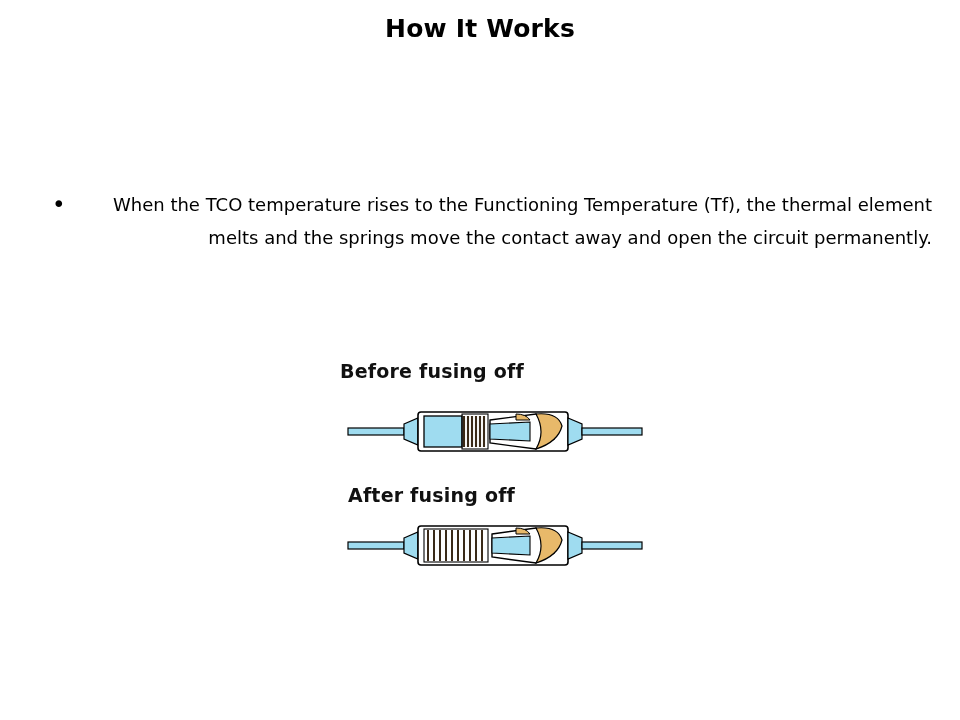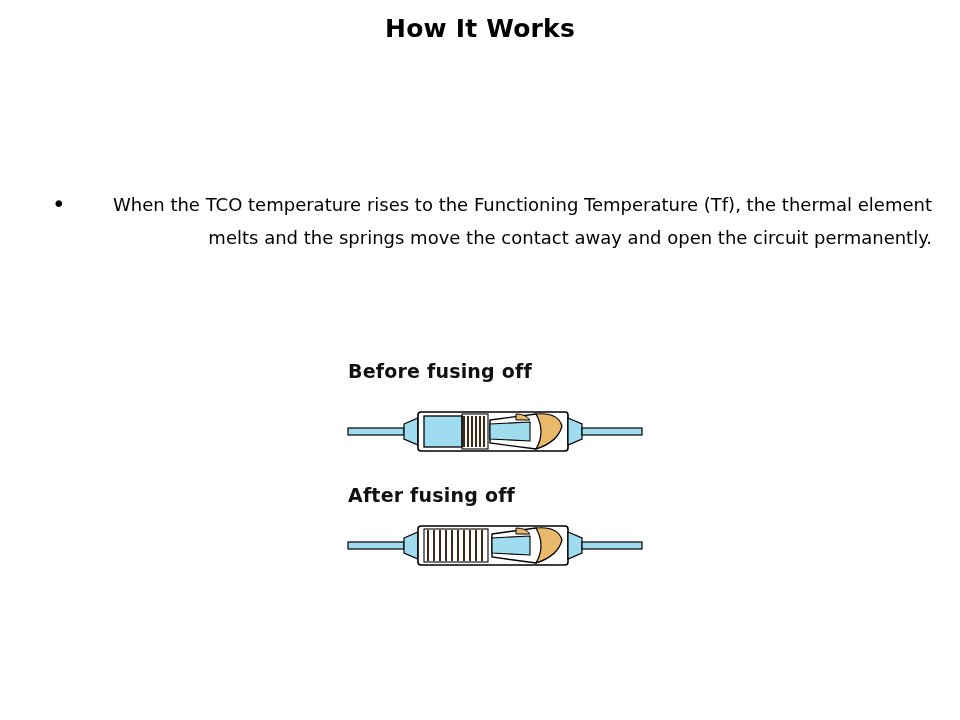--- a/index.html
+++ b/index.html
@@ -59,21 +59,21 @@
     width: 320px;
     height: 220px;
   }
   .fig-label {
     position: absolute;
     font-size: 19px;
     font-weight: bold;
     color: #111111;
     letter-spacing: 0.2px;
   }
-  .fig-label.before { top: 8px; left: 8px; }
+  .fig-label.before { top: 8px; left: 0; }
   .fig-label.after  { top: 132px; left: 8px; }
   .fig-svg { position: absolute; top: 0; left: 0; }
 </style>
 </head>
 <body>
 
 <div class="slide">
 
   <div class="slide-title">How It Works</div>
 

